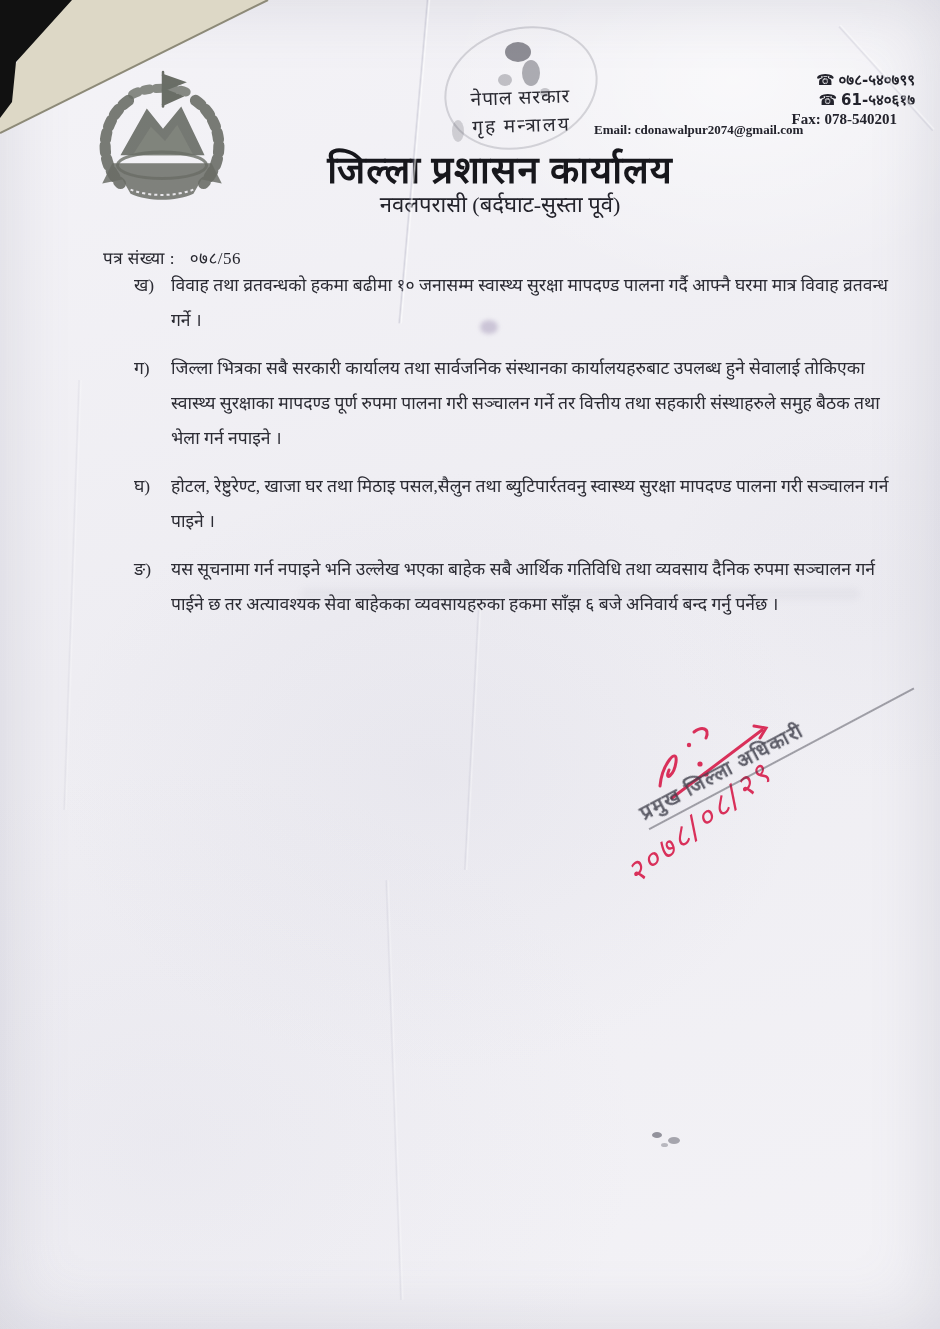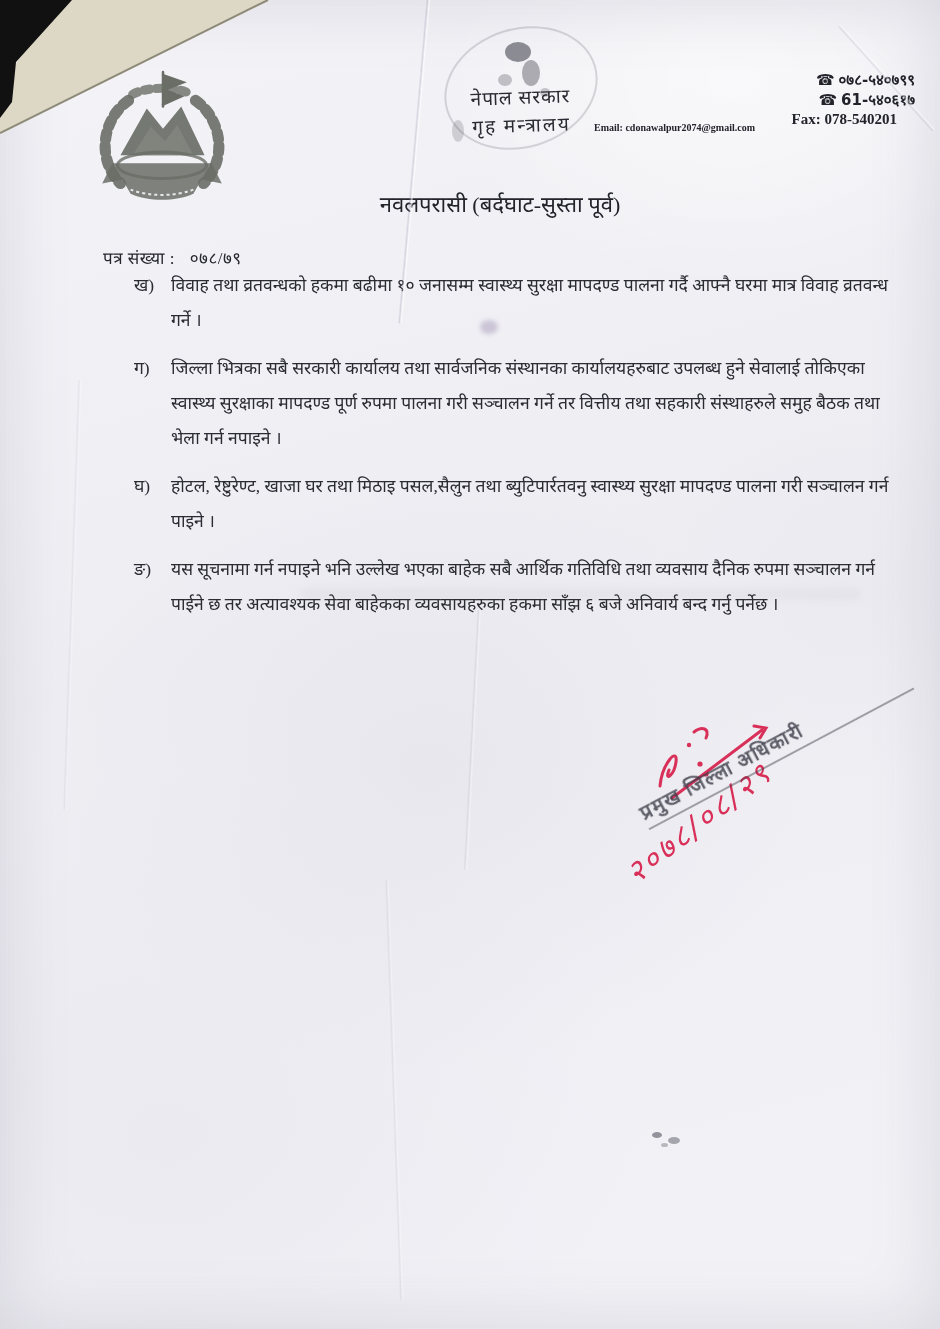--- a/index.html
+++ b/index.html
@@ -34,21 +34,21 @@
     border:2px solid rgba(90,90,105,.22);transform:rotate(-17deg);
   }
   .ink-blob{position:absolute;border-radius:50%;background:rgba(55,55,65,.55);filter:blur(.6px);}
 
   
   .contact{position:absolute;left:735px;top:62px;width:180px;text-align:right;color:#23232c;margin-top:8px;}
   .contact .phone-row{font-family:"DejaVu Sans",sans-serif;font-size:15px;font-weight:bold;line-height:20px;white-space:nowrap;}
   .contact .fax-row{font-size:15px;font-weight:bold;line-height:19px;padding-right:18px;}
   .phone-glyph{font-size:15px;margin-right:4px;}
   .email-line{
-    position:absolute;left:594px;top:122px;font-size:10px;font-weight:bold;color:#23232c;white-space:nowrap;
+    position:absolute;left:594px;top:122px;font-size:13px;font-weight:bold;color:#23232c;white-space:nowrap;
   }
 
   
   .govt{position:absolute;left:448px;top:84px;width:145px;text-align:center;font-size:19px;color:#2a2a32;transform:rotate(-2deg);letter-spacing:1px;white-space:nowrap;}
   .ministry{position:absolute;left:444px;top:112px;width:155px;text-align:center;font-size:19px;color:#2a2a32;transform:rotate(-2deg);letter-spacing:2px;white-space:nowrap;}
   .office-title{position:absolute;left:170px;top:142px;width:660px;text-align:center;font-size:38px;font-weight:bold;color:#17171c;letter-spacing:1px;white-space:nowrap;}
   .office-sub{position:absolute;left:170px;top:188px;width:660px;text-align:center;font-size:22px;color:#23232b;white-space:nowrap;}
   .office-loc{position:absolute;left:170px;top:216px;width:660px;text-align:center;font-size:20px;color:#23232b;}
 
   
@@ -127,25 +127,26 @@
 
   <div class="contact">
     <div class="phone-row"><span class="phone-glyph">☎</span><span>०७८-५४०७९९</span></div>
     <div class="phone-row"><span class="phone-glyph">☎</span><span>61-५४०६१७</span></div>
     <div class="fax-row">Fax: 078-540201</div>
   </div>
   <div class="email-line">Email: cdonawalpur2074@gmail.com</div>
 
   <div class="govt">नेपाल सरकार</div>
   <div class="ministry">गृह मन्त्रालय</div>
+  <div class="office-title">जिल्ला प्रशासन कार्यालय</div>
   <div class="office-sub">नवलपरासी (बर्दघाट-सुस्ता पूर्व)</div>
 
   <div class="ref">
     <span>पत्र संख्या :</span>
-    <span class="num">०७८/७९</span>
+    <span class="num">०७८/56</span>
   </div>
 
   <div class="notice-list">
     <div class="n-item">
       <span class="lbl">ख)</span>
       <span class="txt">विवाह तथा व्रतवन्धको हकमा बढीमा १० जनासम्म  स्वास्थ्य सुरक्षा मापदण्ड पालना गर्दै आफ्नै घरमा मात्र विवाह व्रतवन्ध गर्ने ।</span>
     </div>
     <div class="n-item">
       <span class="lbl">ग)</span>
       <span class="txt">जिल्ला भित्रका सबै सरकारी कार्यालय तथा सार्वजनिक संस्थानका कार्यालयहरुबाट उपलब्ध हुने सेवालाई तोकिएका स्वास्थ्य सुरक्षाका मापदण्ड पूर्ण रुपमा पालना गरी सञ्चालन गर्ने तर वित्तीय तथा सहकारी संस्थाहरुले समुह बैठक तथा भेला गर्न नपाइने ।</span>

